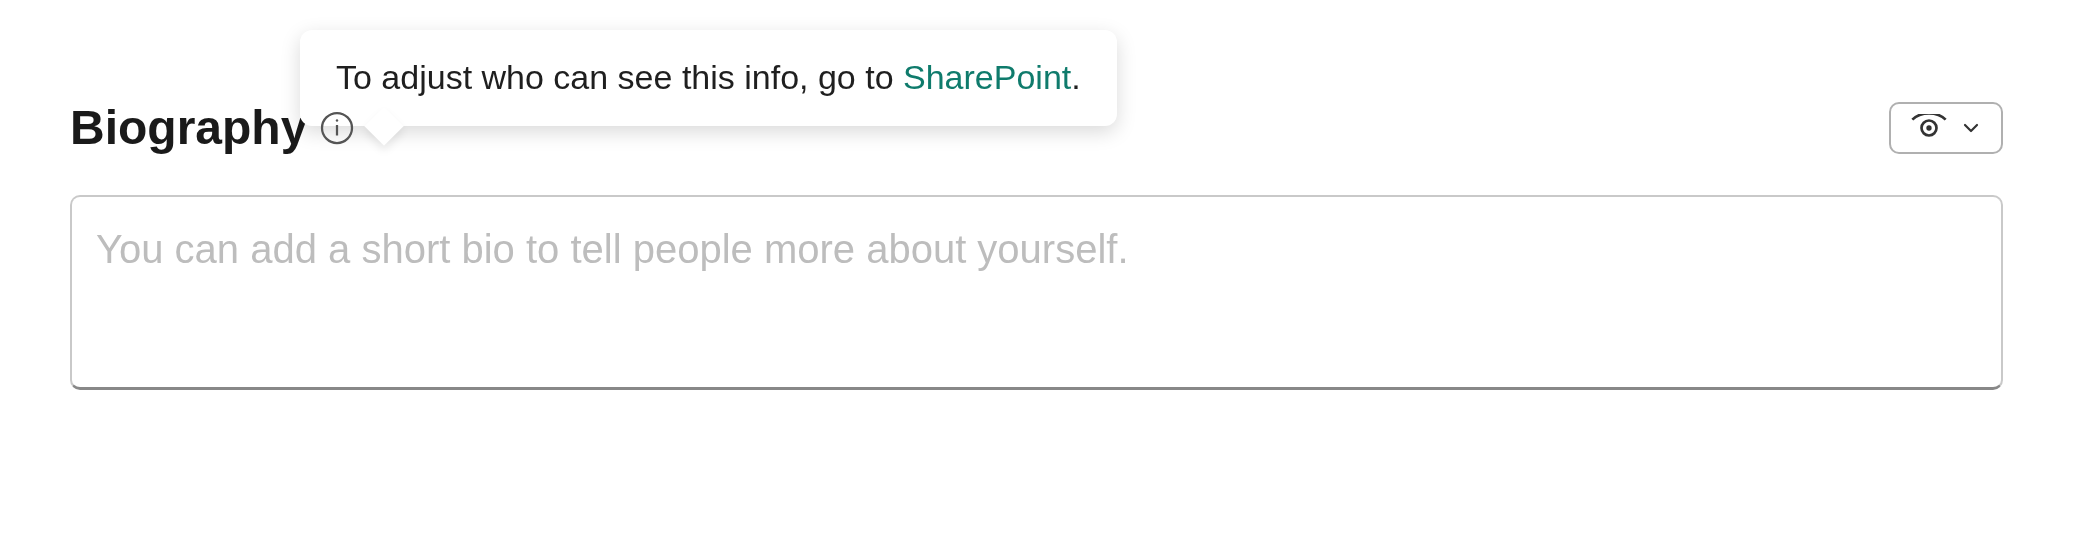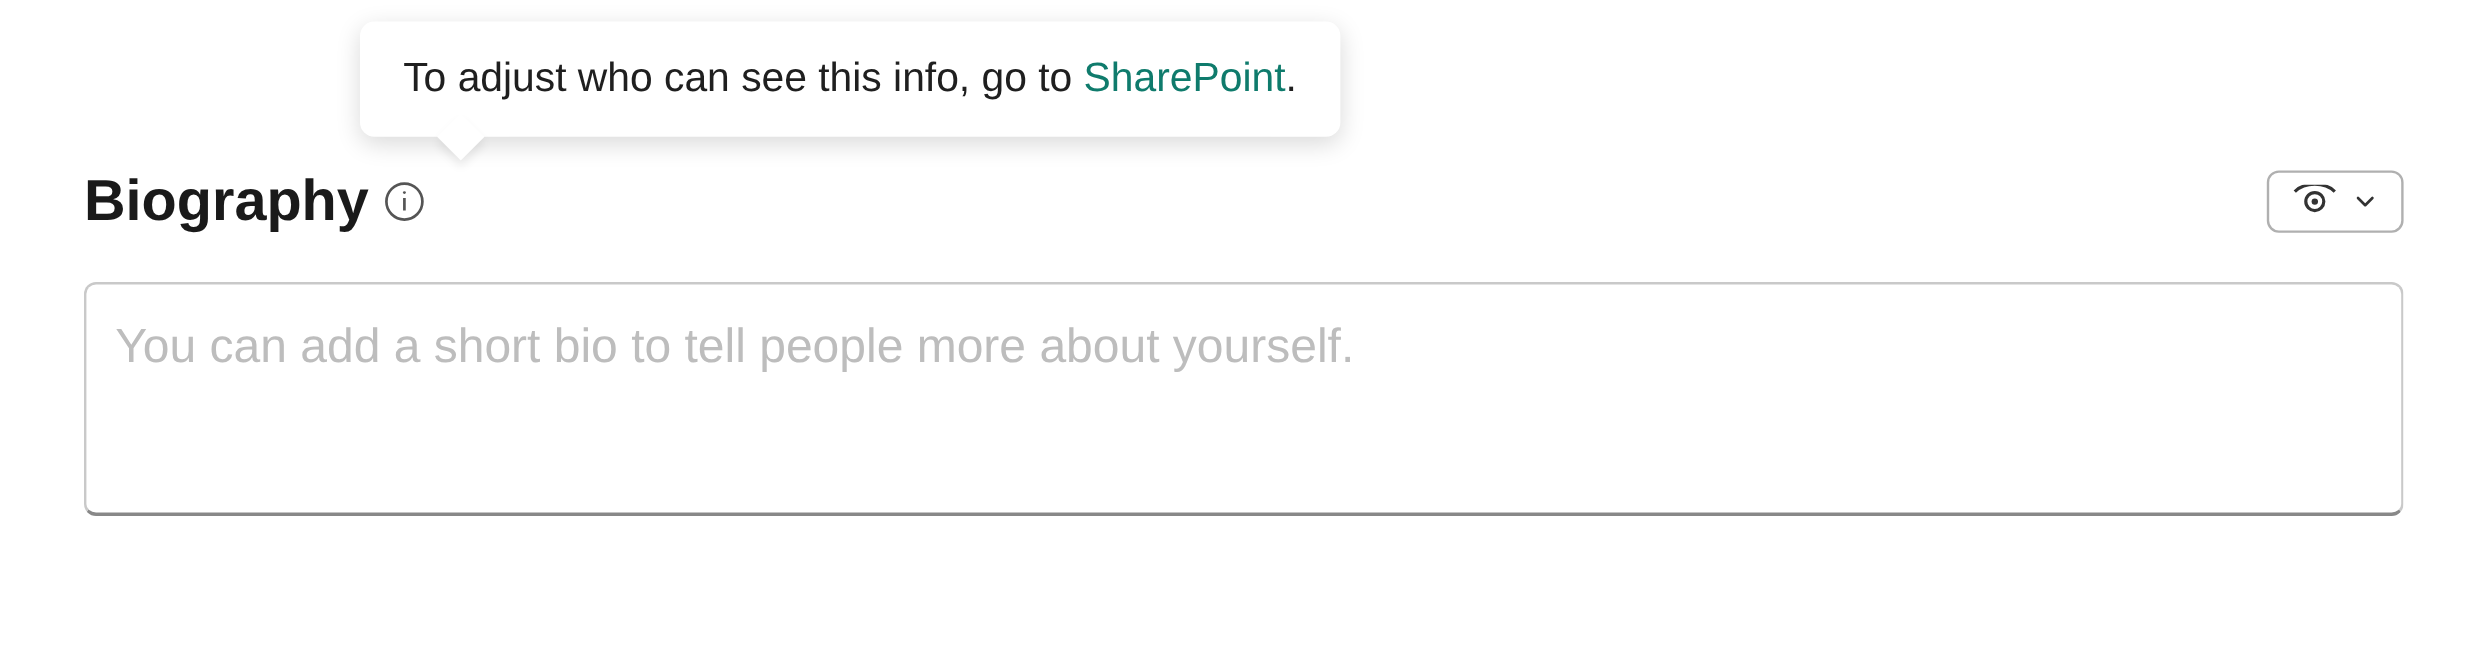--- a/index.html
+++ b/index.html
@@ -8,21 +8,21 @@
       background: #fff;
       padding: 30px 70px;
       width: 2073px;
       height: 551px;
       position: relative;
     }
     .header-row {
       display: flex;
       align-items: center;
       justify-content: space-between;
-      margin-top: 110px;
+      margin-top: 70px;
       margin-bottom: 40px;
     }
     .title-group {
       display: flex;
       align-items: center;
       gap: 12px;
     }
     .section-title {
       font-size: 48px;
       font-weight: 600;
@@ -62,21 +62,21 @@
       color: #333;
       resize: none;
       outline: none;
     }
     .bio-input::placeholder {
       color: #bdbdbd;
     }
     .tooltip {
       position: absolute;
       left: 300px;
-      top: 18px;
+      top: 30px;
       background: #fff;
       border-radius: 12px;
       box-shadow: 0 6px 20px rgba(0,0,0,0.15);
       padding: 24px 36px 24px 36px;
       font-size: 34px;
       color: #1f1f1f;
       max-width: 820px;
       line-height: 1.4;
     }
     .tooltip a {

